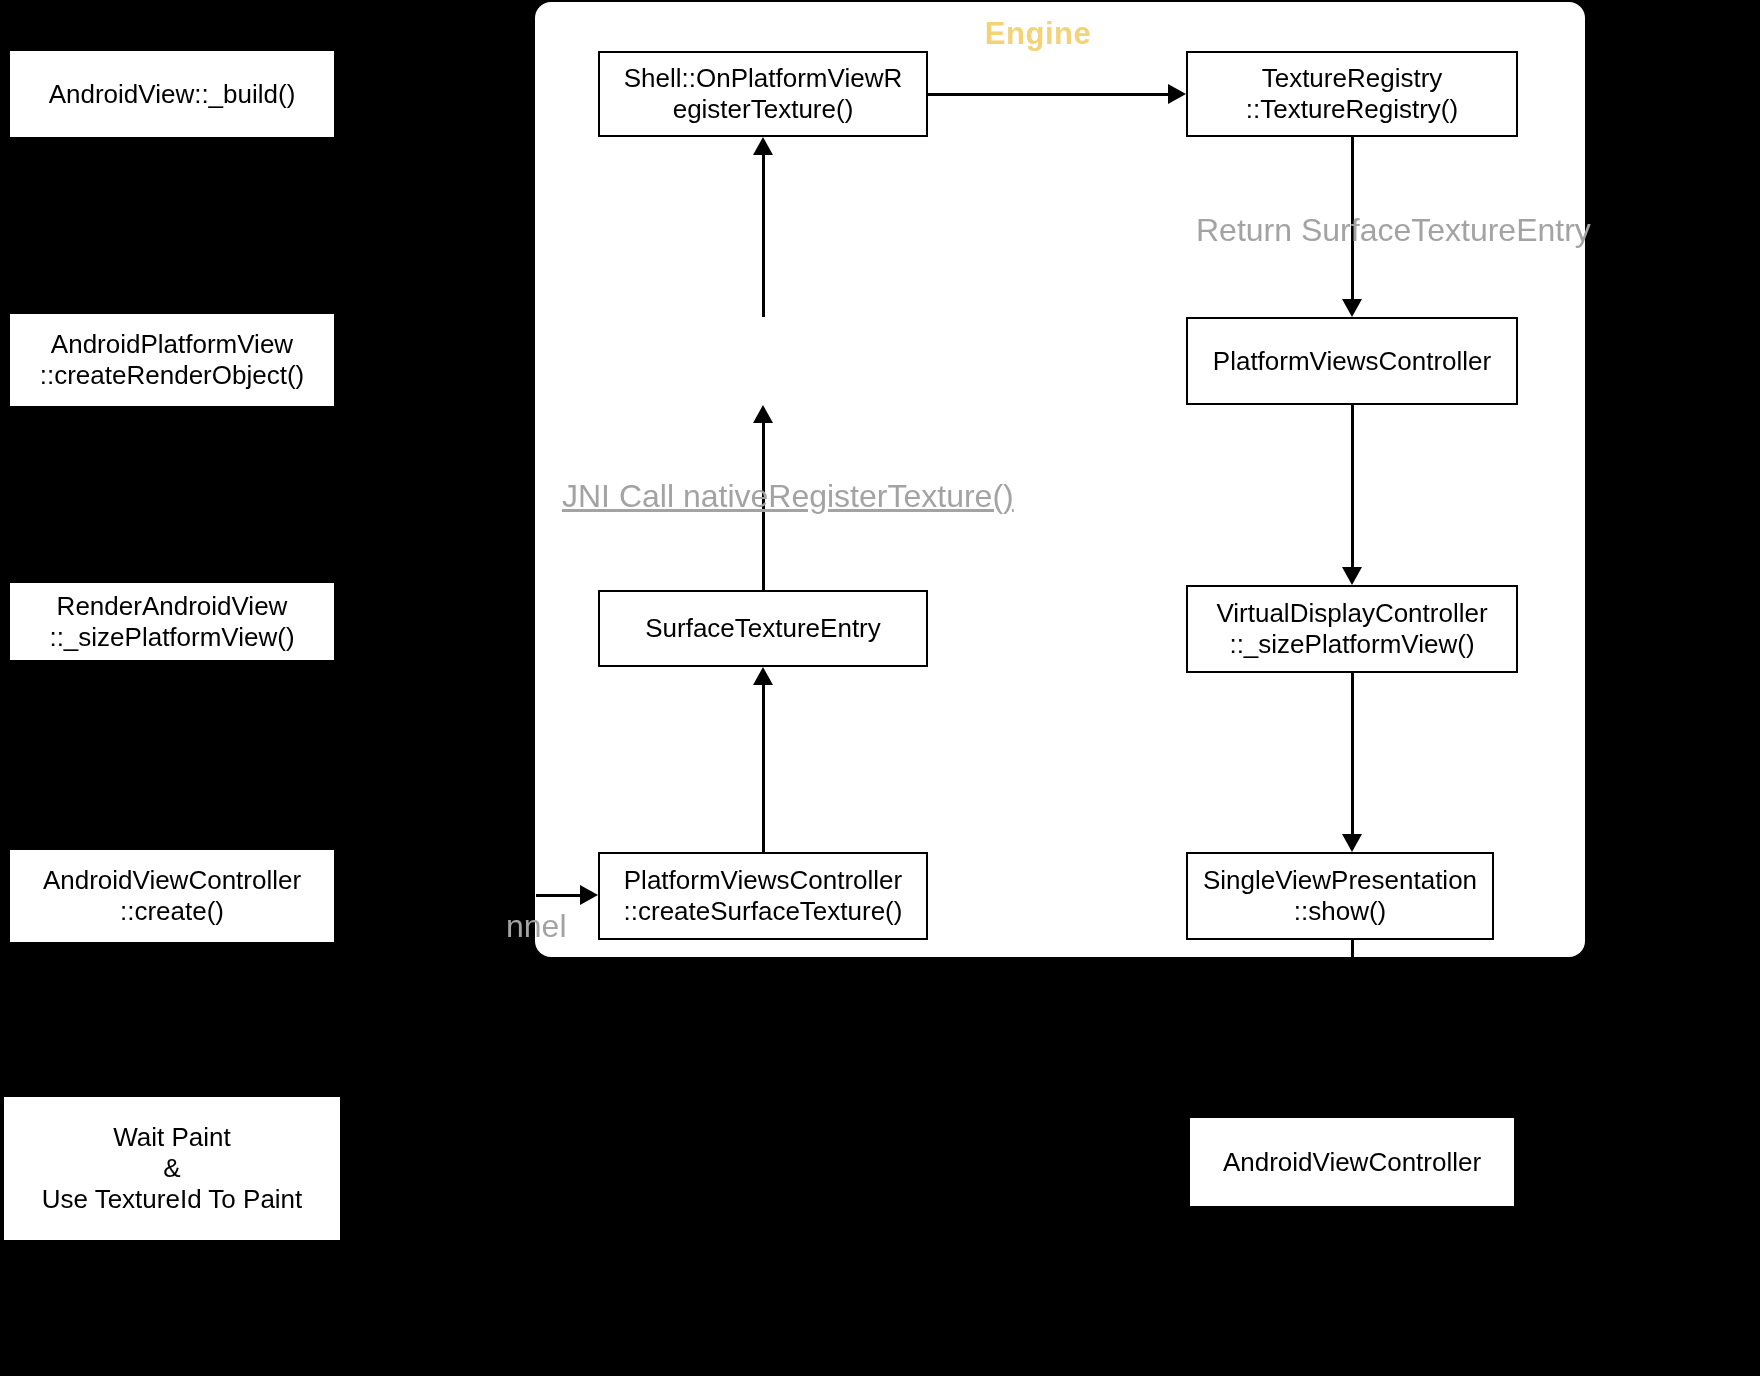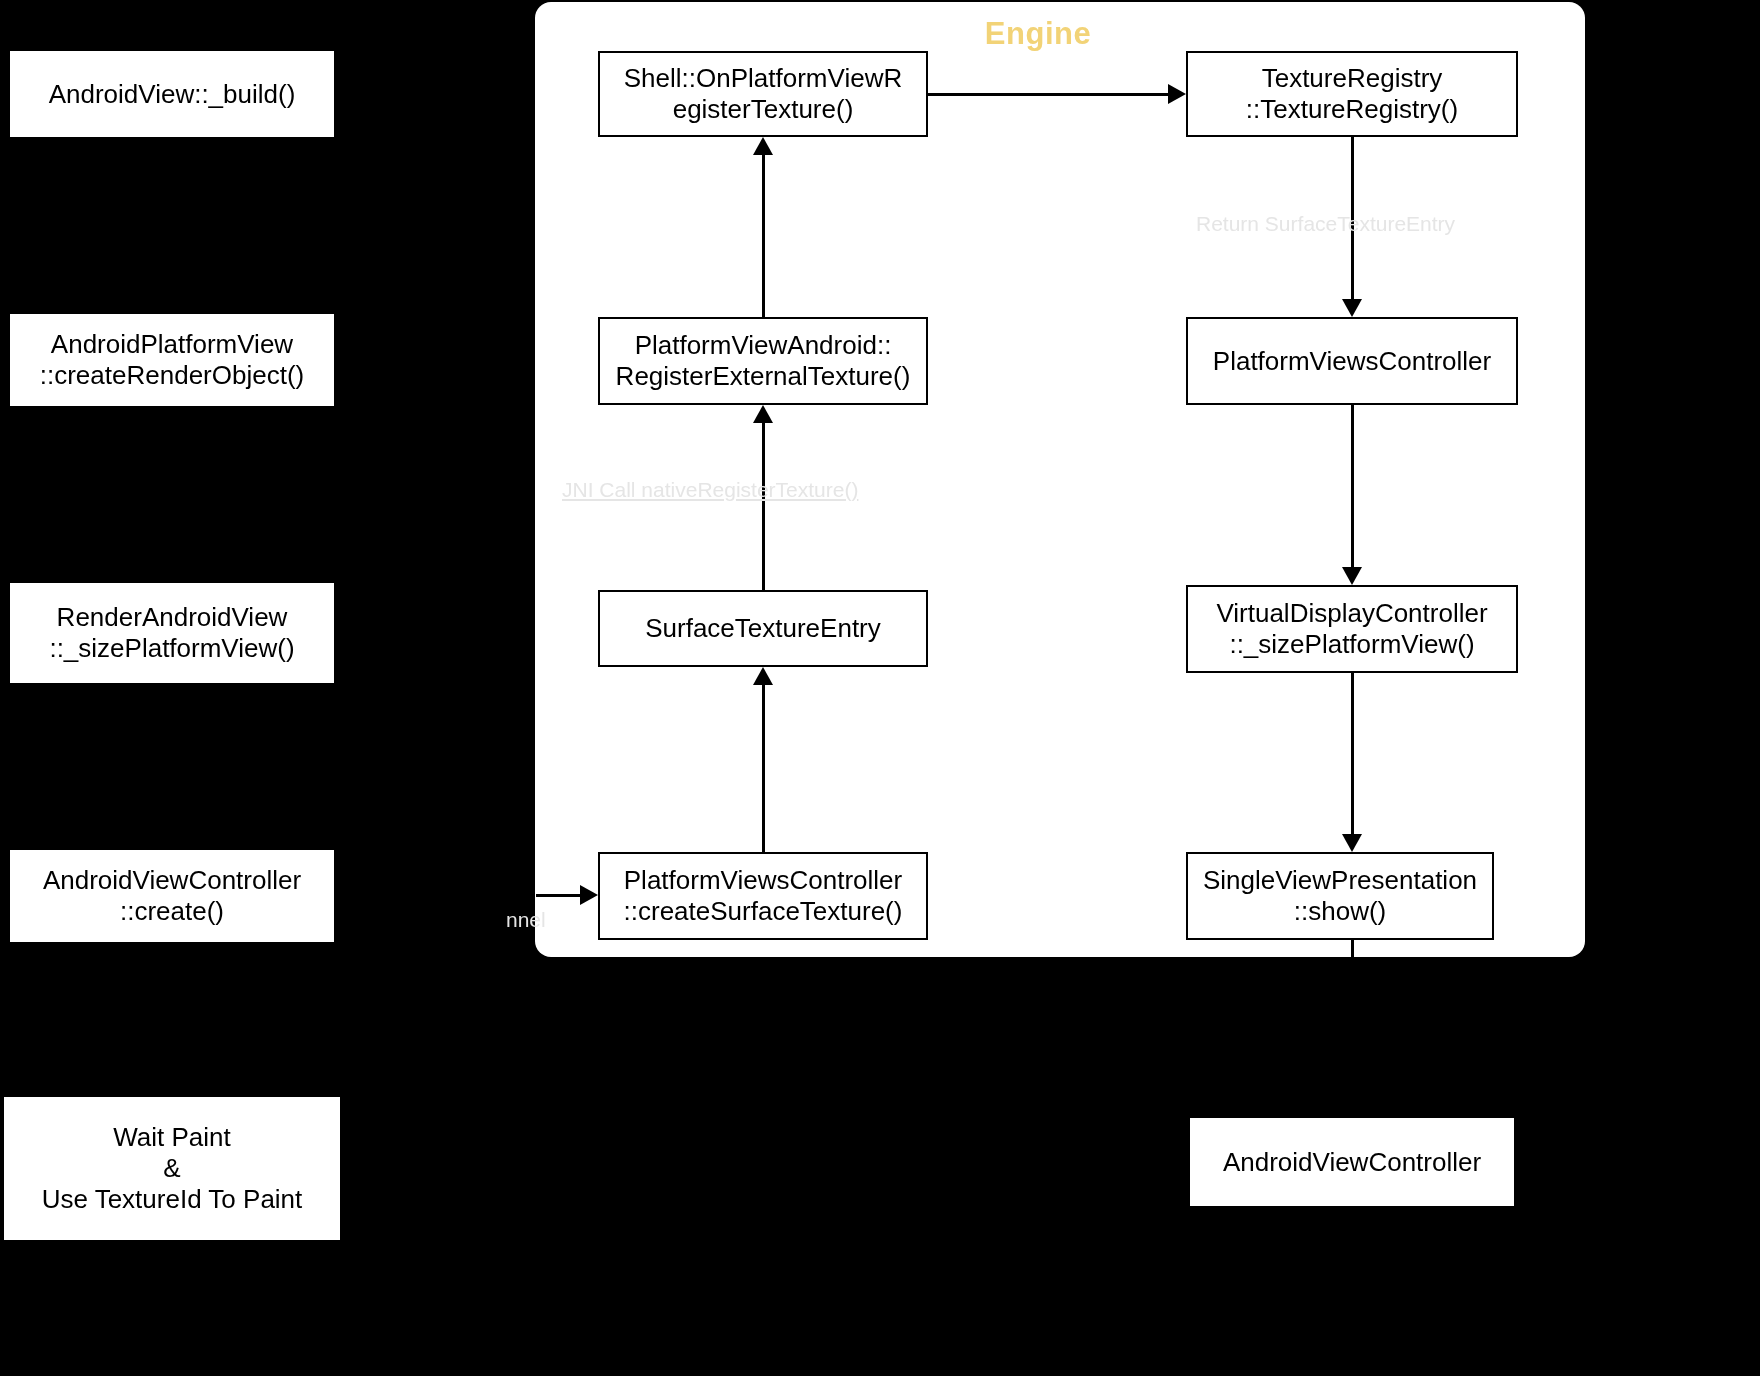--- a/index.html
+++ b/index.html
@@ -34,52 +34,50 @@
   .arrow-up{position:absolute;width:0;height:0;
     border-left:10px solid transparent;border-right:10px solid transparent;
     border-bottom:18px solid #000;}
   .arrow-down{position:absolute;width:0;height:0;
     border-left:10px solid transparent;border-right:10px solid transparent;
     border-top:18px solid #000;}
   .arrow-right{position:absolute;width:0;height:0;
     border-top:10px solid transparent;border-bottom:10px solid transparent;
     border-left:18px solid #000;}
 
-  .edge-label{position:absolute;color:#e5e5e5;font-size:21px;white-space:nowrap;}
+  .edge-label{position:absolute;color:#a3a3a3;font-size:32px;white-space:nowrap;}
   .edge-label.clip{overflow:hidden;}
 </style>
 </head>
 <body>
 
 <div class="stage">
 
   <div class="engine-panel">
     <div class="engine-title">Engine</div>
   </div>
 
   <div class="node plain" style="left:10px;top:51px;width:324px;height:86px;">AndroidView::_build()</div>
 
   <div class="node plain" style="left:10px;top:314px;width:324px;height:92px;">AndroidPlatformView
 ::createRenderObject()</div>
 
-  <div class="node plain" style="left:10px;top:583px;width:324px;height:100px;">RenderAndroidView
+  <div class="node plain" style="left:10px;top:583px;width:324px;height:77px;">RenderAndroidView
 ::_sizePlatformView()</div>
 
   <div class="node plain" style="left:10px;top:850px;width:324px;height:92px;">AndroidViewController
 ::create()</div>
 
   <div class="node plain" style="left:4px;top:1097px;width:336px;height:143px;">Wait Paint
 &amp;
 Use TextureId To Paint</div>
 
   <div class="node" style="left:598px;top:51px;width:330px;height:86px;">Shell::OnPlatformViewR
 egisterTexture()</div>
 
-  <div class="node" style="left:598px;top:317px;width:330px;height:88px;">PlatformViewAndroid::
-RegisterExternalTexture()</div>
 
   <div class="node" style="left:598px;top:590px;width:330px;height:77px;">SurfaceTextureEntry</div>
 
   <div class="node" style="left:598px;top:852px;width:330px;height:88px;">PlatformViewsController
 ::createSurfaceTexture()</div>
 
   <div class="node" style="left:1186px;top:51px;width:332px;height:86px;">TextureRegistry
 ::TextureRegistry()</div>
 
   <div class="node" style="left:1186px;top:317px;width:332px;height:88px;">PlatformViewsController</div>

